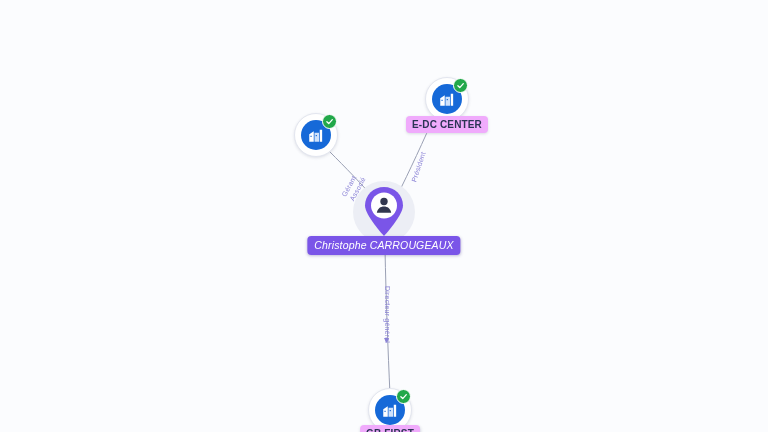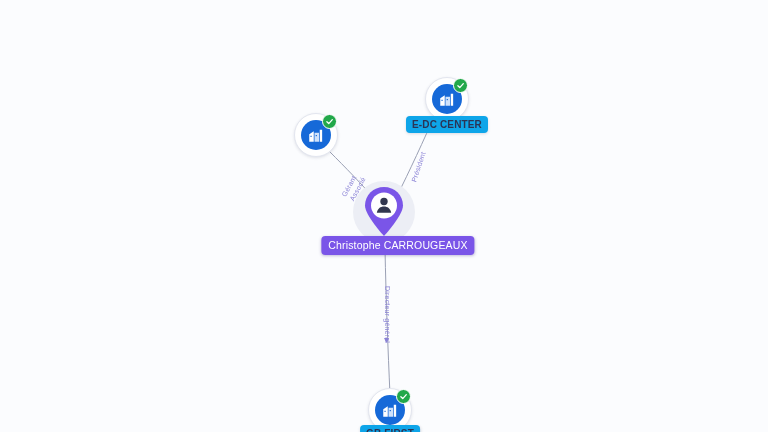--- a/index.html
+++ b/index.html
@@ -89,21 +89,21 @@
     left: 9px; top: 4px;
     width: 44px;
     height: 52px;
   }
   .person-node .pin svg { display: block; }
 
   
   .node-label {
     position: absolute;
     transform: translate(-50%, 0);
-    background: #0ea5e9;
+    background: #f0abfc;
     color: #2b3455;
     font-size: 10px;
     font-weight: bold;
     letter-spacing: 0.15px;
     padding: 3px 6px 3px 6px;
     border-radius: 4px;
     white-space: nowrap;
     box-shadow: 0 1px 3px rgba(40,48,80,0.16);
     line-height: 11px;
   }
@@ -197,21 +197,21 @@
     <div class="halo"></div>
     <div class="pin">
       <svg width="44" height="52" viewBox="0 0 44 52">
         <path d="M22 51 C22 51 3 30.5 3 20.5 C3 10 11.5 2 22 2 C32.5 2 41 10 41 20.5 C41 30.5 22 51 22 51 Z" fill="#7a55e8"></path>
         <circle cx="22" cy="20.5" r="13" fill="#ffffff"></circle>
         <circle cx="22" cy="16.5" r="3.7" fill="#31374f"></circle>
         <path d="M14.8 27.8 C15.6 23.6 18.4 21.6 22 21.6 C25.6 21.6 28.4 23.6 29.2 27.8 Z" fill="#31374f"></path>
       </svg>
     </div>
   </div>
-  <div class="node-label person" style="left:398px; top:236px;">Christophe CARROUGEAUX</div>
+  <div class="node-label person" style="left:384px; top:236px;font-style:italic;">Christophe CARROUGEAUX</div>
 
   <div class="company-node" style="left:390px; top:410px;">
     <div class="ring"></div>
     <div class="disc">
       <svg width="18" height="18" viewBox="0 0 24 24" fill="none">
         <path d="M3 21 V11 L9 7 L9 21 Z" fill="#ffffff"></path>
         <path d="M10 21 V9 L16 9 L16 21 Z" fill="#cfe2fb"></path>
         <rect x="17" y="5" width="3.2" height="16" fill="#ffffff"></rect>
         <rect x="4.6" y="13" width="1.6" height="1.6" fill="#1669d8"></rect>
         <rect x="11.6" y="12" width="1.6" height="1.6" fill="#1669d8"></rect>

